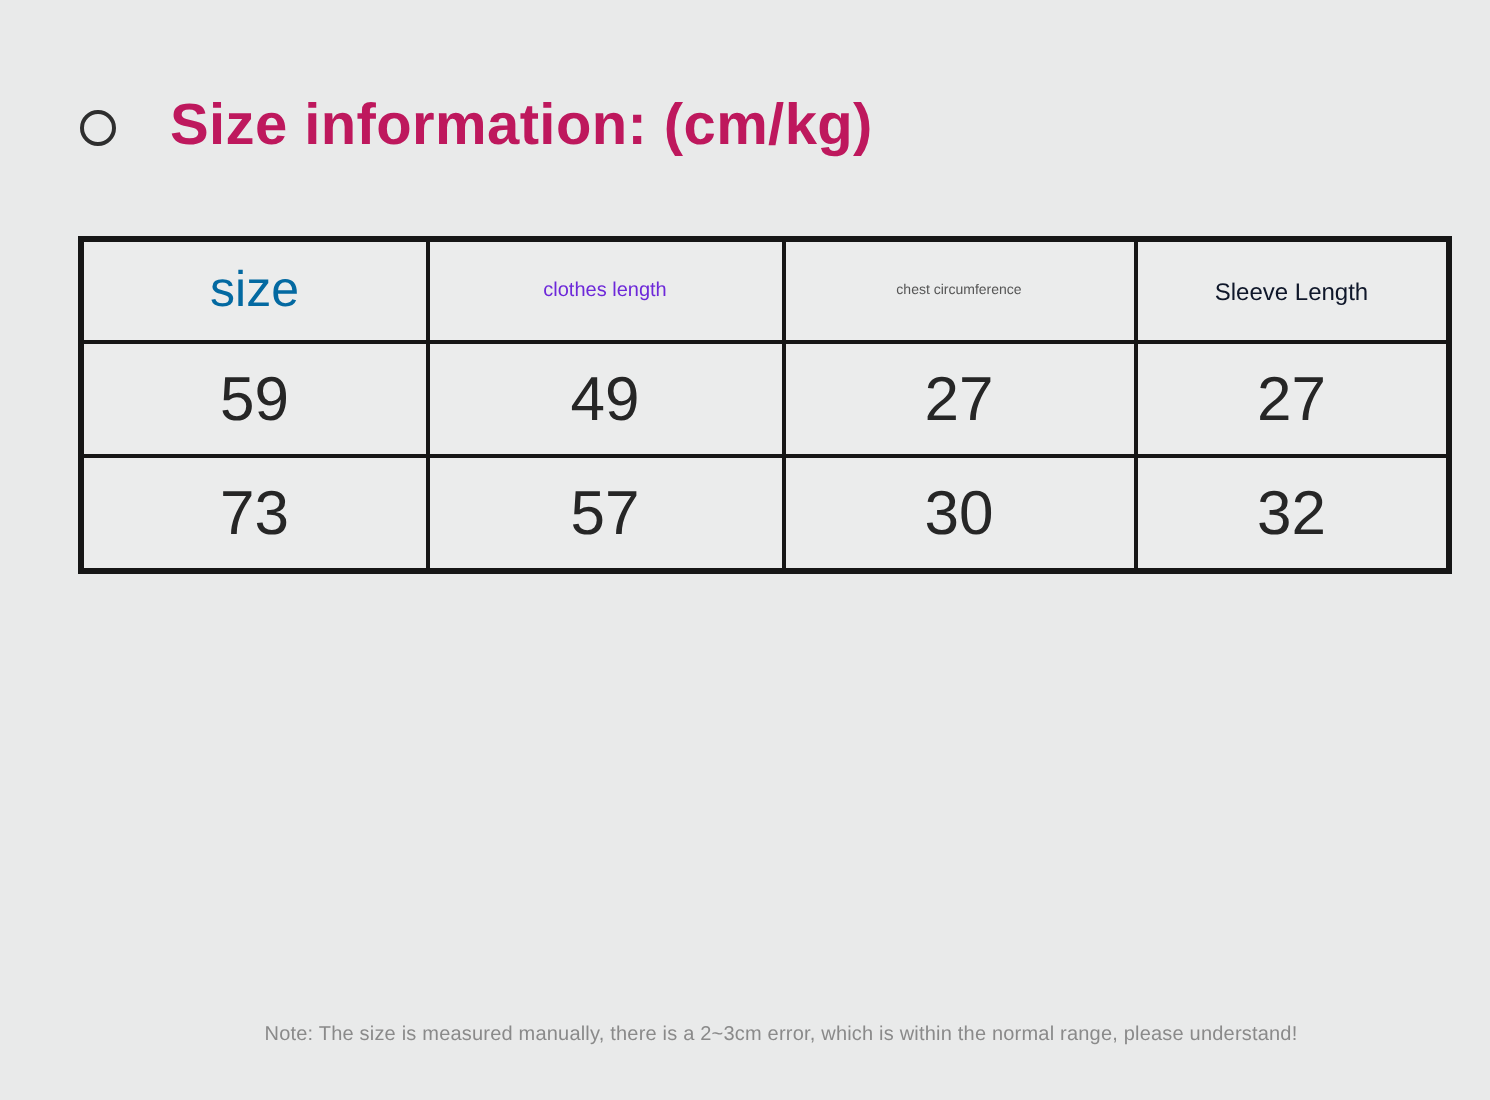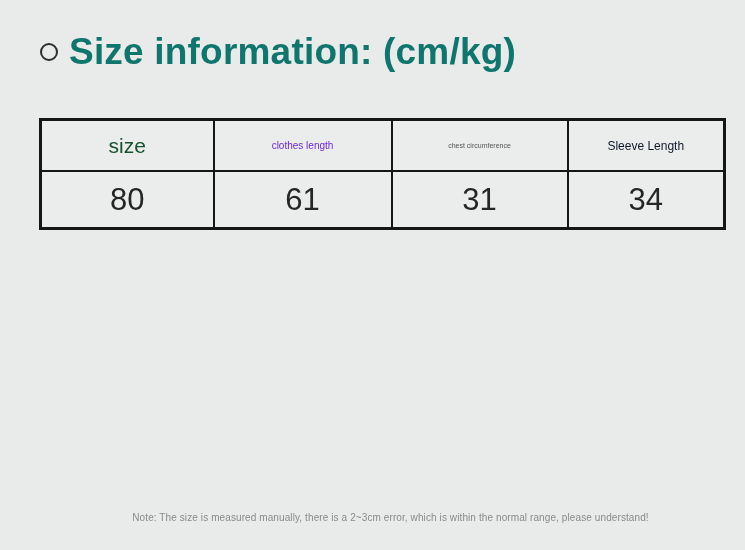--- a/index.html
+++ b/index.html
@@ -25,25 +25,25 @@
     gap: 11px;
   }
   .circle-icon {
     width: 14px;
     height: 14px;
     border: 2.5px solid #2e2e2e;
     border-radius: 50%;
     flex: 0 0 auto;
   }
   .title-text {
-    margin: 0;
-    font-size: 37px;
+    margin: 16px;
+    font-size: 29px;
     font-weight: 600;
     letter-spacing: 0.2px;
-    color: #0f766e;
+    color: #be185d;
     white-space: nowrap;
   }
 
   
   table.size-table {
     position: absolute;
     left: 39px;
     top: 118px;
     width: 684px;
     border-collapse: collapse;
@@ -63,21 +63,21 @@
     height: 49px;
     font-weight: 400;
   }
   .size-table td {
     height: 55px;
     font-size: 31px;
     font-weight: 400;
     color: #262626;
     font-stretch: condensed;
   }
-  .th-size   { font-size: 21px; color: #14532d; }
+  .th-size   { font-size: 25px; color: #0369a1; }
   .th-clothes{ font-size: 10px; color: #6d28d9; }
   .th-chest  { font-size: 7px;  color: #555555; }
   .th-sleeve { font-size: 12px; color: #0f172a; }
 
   
   .note {
     position: absolute;
     left: 0;
     right: 0;
     top: 512px;
@@ -106,21 +106,27 @@
   <thead>
     <tr>
       <th class="th-size">size</th>
       <th class="th-clothes">clothes length</th>
       <th class="th-chest">chest circumference</th>
       <th class="th-sleeve">Sleeve Length</th>
     </tr>
   </thead>
   <tbody>
     <tr>
-      <td>80</td>
-      <td>61</td>
-      <td>31</td>
-      <td>34</td>
+      <td>59</td>
+      <td>49</td>
+      <td>27</td>
+      <td>27</td>
+    </tr>
+    <tr>
+      <td>73</td>
+      <td>57</td>
+      <td>30</td>
+      <td>32</td>
     </tr>
   </tbody>
 </table>
 
 <div class="note">Note: The size is measured manually, there is a 2~3cm error, which is within the normal range, please understand!</div>
 
 </body></html>

